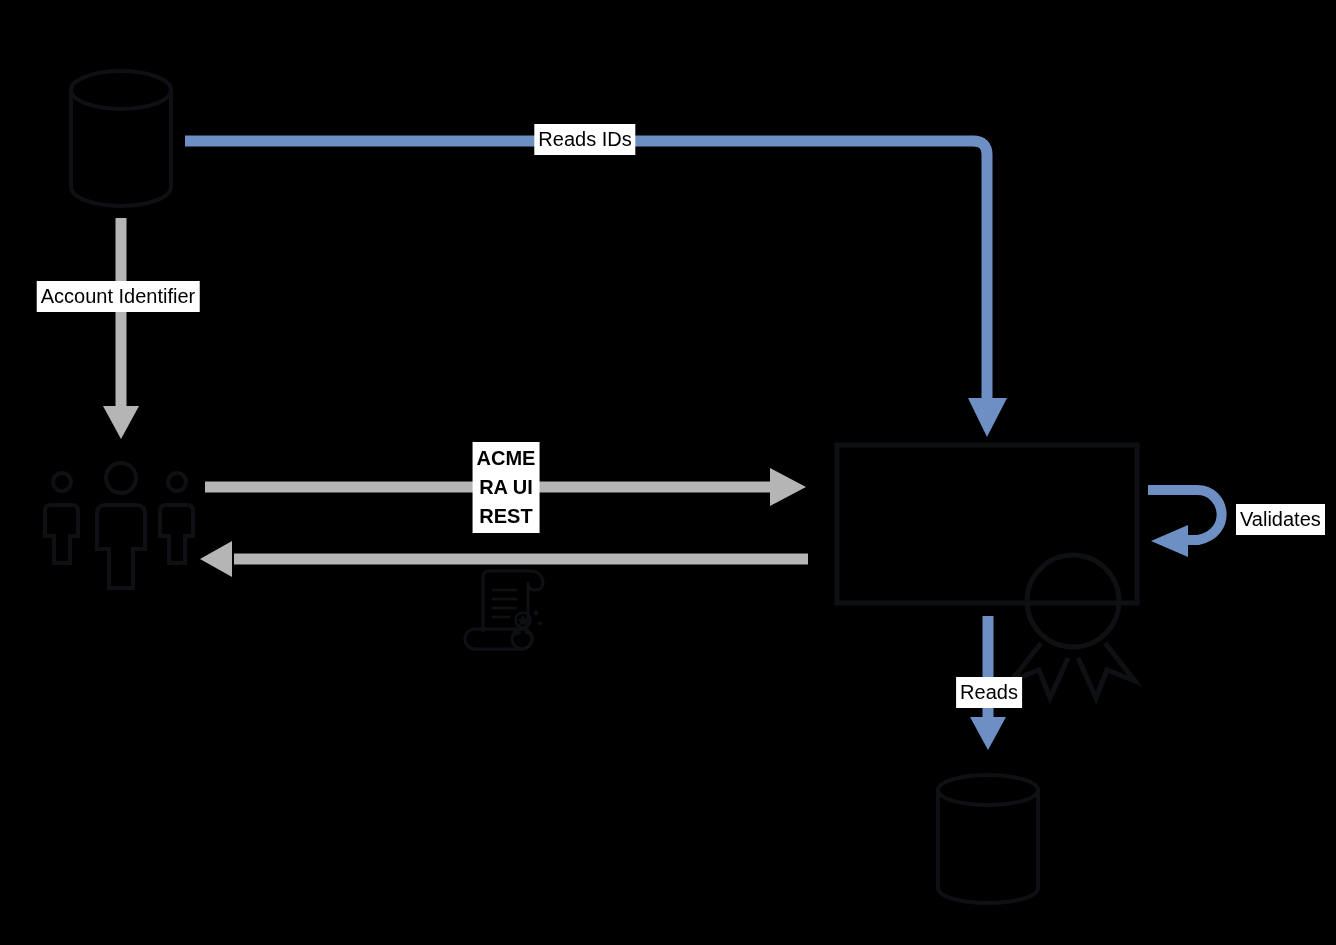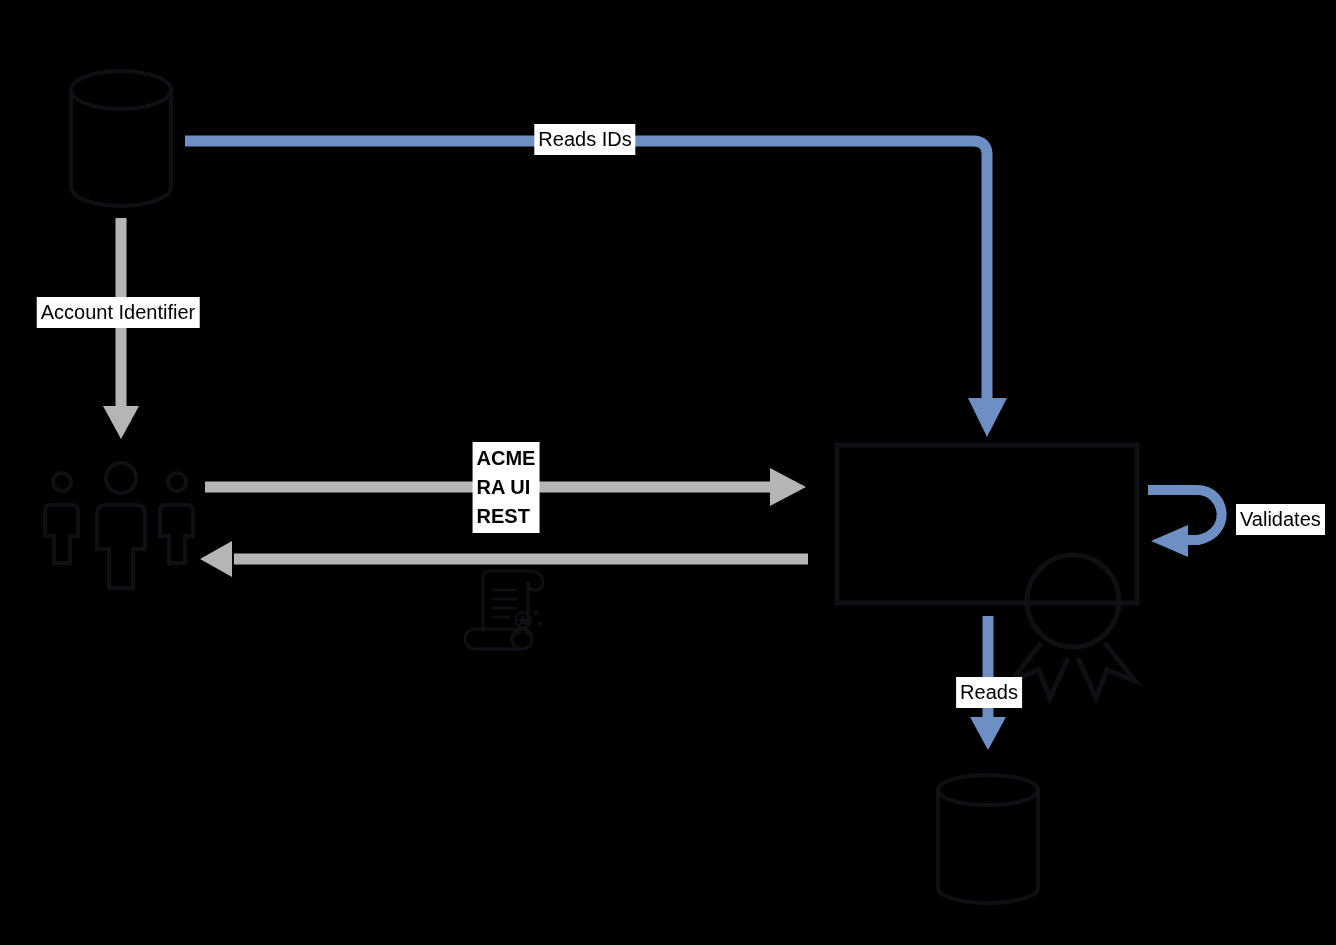--- a/index.html
+++ b/index.html
@@ -32,21 +32,21 @@
     background: var(--label-bg);
     color: var(--label-text);
     font-size: 20px;
     line-height: 27px;
     padding: 2px 4px;
     white-space: nowrap;
   }
   .label-center { transform: translateX(-50%); }
   .label-bold {
     font-weight: bold;
-    text-align: left;
+    text-align: center;
     line-height: 29px;
   }
   .label-bold span { display: block; }
 </style>
 </head>
 <body>
 
 <svg id="diagram-svg" width="1336" height="945" viewBox="0 0 1336 945" xmlns="http://www.w3.org/2000/svg">
 
   <g class="shape-stroke" stroke-width="4">
@@ -119,21 +119,21 @@
   </g>
 
   <g class="shape-stroke" stroke-width="4">
     <ellipse cx="988" cy="790" rx="50" ry="15"></ellipse>
     <path d="M938,790 L938,888 A50,15 0 0 0 1038,888 L1038,790"></path>
   </g>
 </svg>
 
 <div class="label label-center" style="left:585px; top:124px;">Reads IDs</div>
 
-<div class="label label-center" style="left:118px; top:297px;">Account Identifier</div>
+<div class="label label-center" style="left:118px; top:281px;">Account Identifier</div>
 
 <div class="label label-center label-bold" style="left:506px; top:442px;">
   <span>ACME</span>
   <span>RA UI</span>
   <span>REST</span>
 </div>
 
 <div class="label" style="left:1236px; top:504px;">Validates</div>
 
 <div class="label label-center" style="left:989px; top:677px;">Reads</div>

